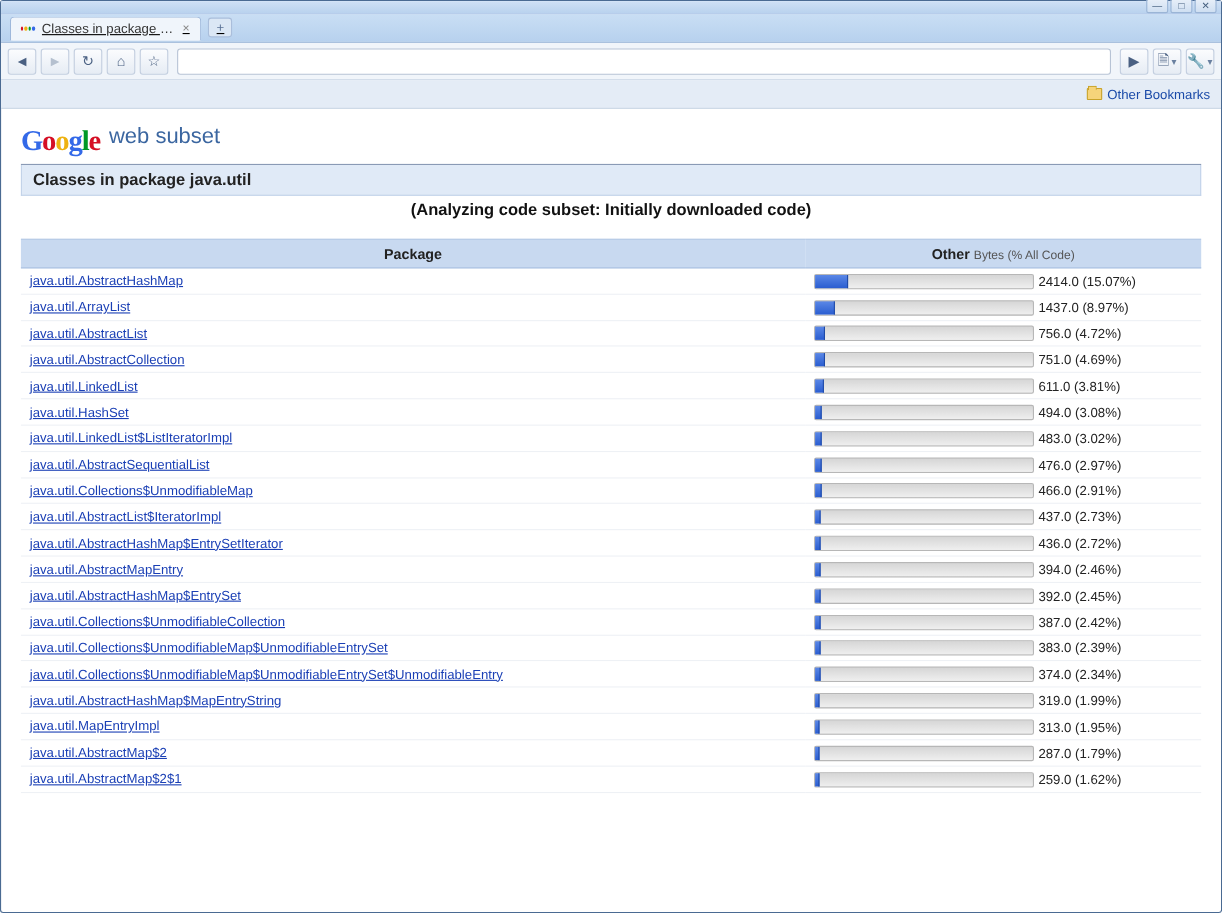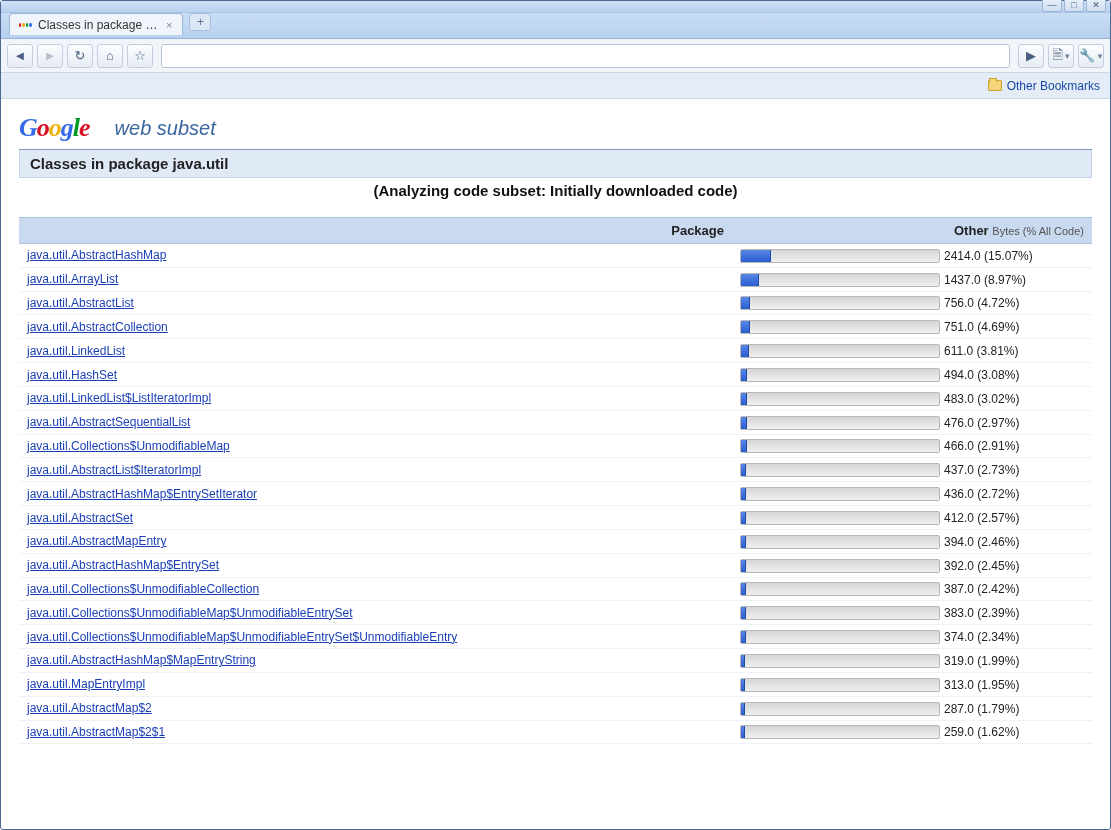--- a/index.html
+++ b/index.html
@@ -6,21 +6,21 @@
   html, body { margin: 0; padding: 0; font-family: Arial, Helvetica, sans-serif; font-size: 13px; }
   body { width: 1111px; height: 830px; overflow: hidden; background: #fff; }
 
   
   .window { width: 1111px; height: 830px; border: 1px solid #4a6a92; border-radius: 3px; background: #fff; display: flex; flex-direction: column; }
   .titlebar { height: 12px; background: linear-gradient(#cfe0f5, #b9d2ee); border-bottom: 1px solid #a9c3e6; position: relative; }
   .win-buttons { position: absolute; right: 4px; top: -3px; display: flex; gap: 2px; }
   .win-btn { width: 20px; height: 14px; background: linear-gradient(#e8eff8,#cfdff2); border: 1px solid #9bb5d6; border-radius: 2px; display:flex; align-items:center; justify-content:center; font-size:9px; color:#46607f; cursor:default;}
   
   
-  .tab-strip { height: 26px; background: linear-gradient(#c9def4,#b7d1ee); display:flex; align-items:flex-start; padding: 0 8px; border-bottom:1px solid #98b4d8;}
+  .tab-strip { height: 26px; background: linear-gradient(#c9def4,#b7d1ee); display:flex; align-items:center; padding: 0 8px; border-bottom:1px solid #98b4d8;text-decoration:underline;}
   .tab { height: 22px; background: #f0f5fb; border:1px solid #9eb8db; border-bottom:none; border-radius: 4px 4px 0 0; display:flex; align-items:center; padding: 0 8px; gap:6px; max-width: 190px; }
   .tab .favicon { width:14px; height:14px; display:flex; align-items:center; justify-content:center; }
   .tab .tab-title { font-size:12px; color:#333; white-space:nowrap; overflow:hidden; text-overflow:ellipsis; max-width:120px;}
   .tab .tab-close { color:#888; font-size:11px; padding:0 2px; cursor:pointer;}
   .new-tab { width:22px; height:18px; margin-left:6px; margin-bottom:2px; background:#dbe7f5; border:1px solid #aabedb; border-radius:3px; display:flex; align-items:center; justify-content:center; color:#5a7296; font-size:12px; cursor:pointer;}
 
   
   .toolbar { height: 34px; background: #f1f5fa; border-bottom:1px solid #cbd7e6; display:flex; align-items:center; padding: 0 6px; gap:4px;}
   .tbtn { width:26px; height:24px; border:1px solid #c2cedf; border-radius:3px; background:linear-gradient(#fbfcfe,#e6ecf4); display:flex; align-items:center; justify-content:center; color:#4a6082; cursor:pointer; font-size:13px;}
   .tbtn.disabled { color:#b5c0cf; }
@@ -30,30 +30,30 @@
   
   
   .bookbar { height:26px; background:#e4ecf6; border-bottom:1px solid #cbd7e6; display:flex; align-items:center; justify-content:flex-end; padding: 0 10px; gap:6px;}
   .book-item { display:flex; align-items:center; gap:5px; color:#1a4aa8; font-size:12px; cursor:pointer;padding-left:12px;}
   .folder-icon { width:14px; height:11px; background:#f6d47a; border:1px solid #c9a32a; border-radius:1px; position:relative;}
   .folder-icon::before { content:""; position:absolute; top:-3px; left:0; width:6px; height:3px; background:#f6d47a; border:1px solid #c9a32a; border-bottom:none; border-radius:1px 1px 0 0;}
 
   
   .content { flex:1; overflow:auto; padding: 14px 18px 0 18px; position:relative; }
 
-  .logo-row { display:flex; align-items:center; gap:25px; padding-bottom:6px; border-bottom:1px solid #8a9ab5;font-style:italic;}
+  .logo-row { display:flex; align-items:flex-start; gap:8px; padding-bottom:6px; border-bottom:1px solid #8a9ab5;}
   .google-logo { font-family: Georgia, 'Times New Roman', serif; font-size:26px; font-weight:bold; letter-spacing:-1px;}
   .g-b { color:#3369e8;} .g-r{color:#d50f25;} .g-y{color:#eeb211;} .g-g{color:#009925;}
   .logo-sub { color:#3b66a0; font-size:20px; }
 
   .section-title { background:#e0eaf7; border:1px solid #c3d3e9; border-top:none; padding:5px 10px; font-size:15px; font-weight:bold; color:#222;}
   .analyzing { font-size:15px; font-weight:bold; color:#111; padding: 4px 2px 18px 2px; text-align: center;}
 
   table.data { width:100%; border-collapse:collapse; }
-  table.data thead th { background:#c8d9f0; text-align:right; font-size:13px; color:#222; padding:5px 8px; border-top:1px solid #aac1e1; border-bottom:1px solid #aac1e1;margin-top:44px;}
+  table.data thead th { background:#c8d9f0; text-align:center; font-size:13px; color:#222; padding:5px 8px; border-top:1px solid #aac1e1; border-bottom:1px solid #aac1e1;margin-top:44px;}
   table.data thead th .sub { font-weight:normal; font-size:11px; color:#555;}
   table.data tbody td { padding:4px 8px; border-bottom:1px solid #eef1f5; vertical-align:middle; font-size:12px;}
   table.data tbody td.pkg a { color:#1a3fb5; text-decoration:underline; cursor:pointer;}
   td.size-cell { white-space:nowrap; width:360px;}
   .bar-wrap { display:inline-block; vertical-align:middle; width:200px; height:14px; background:linear-gradient(#d6d6d6,#efefef); border:1px solid #b7b7b7; border-radius:2px; position:relative; margin-right:4px;}
   .bar-fill { position:absolute; left:0; top:0; bottom:0; background:linear-gradient(#5a87e6,#2a5dd0); border-right:1px solid #1e4aa8;}
   .size-text { display:inline-block; vertical-align:middle; color:#222;}
   
   
   .fav-dots span{ display:inline-block; width:4px; height:4px; border-radius:50%; margin:0 0.5px;}
@@ -183,24 +183,20 @@
           </tr>
           <tr>
             <td class="pkg"><a>java.util.AbstractList$IteratorImpl</a></td>
             <td class="size-cell"><span class="bar-wrap"><span class="bar-fill" style="width: 2.73%;"></span></span><span class="size-text">437.0 (2.73%)</span></td>
           </tr>
           <tr>
             <td class="pkg"><a>java.util.AbstractHashMap$EntrySetIterator</a></td>
             <td class="size-cell"><span class="bar-wrap"><span class="bar-fill" style="width: 2.72%;"></span></span><span class="size-text">436.0 (2.72%)</span></td>
           </tr>
           <tr>
-            <td class="pkg"><a>java.util.AbstractSet</a></td>
-            <td class="size-cell"><span class="bar-wrap"><span class="bar-fill" style="width: 2.57%;"></span></span><span class="size-text">412.0 (2.57%)</span></td>
-          </tr>
-          <tr>
             <td class="pkg"><a>java.util.AbstractMapEntry</a></td>
             <td class="size-cell"><span class="bar-wrap"><span class="bar-fill" style="width: 2.46%;"></span></span><span class="size-text">394.0 (2.46%)</span></td>
           </tr>
           <tr>
             <td class="pkg"><a>java.util.AbstractHashMap$EntrySet</a></td>
             <td class="size-cell"><span class="bar-wrap"><span class="bar-fill" style="width: 2.45%;"></span></span><span class="size-text">392.0 (2.45%)</span></td>
           </tr>
           <tr>
             <td class="pkg"><a>java.util.Collections$UnmodifiableCollection</a></td>
             <td class="size-cell"><span class="bar-wrap"><span class="bar-fill" style="width: 2.42%;"></span></span><span class="size-text">387.0 (2.42%)</span></td>

